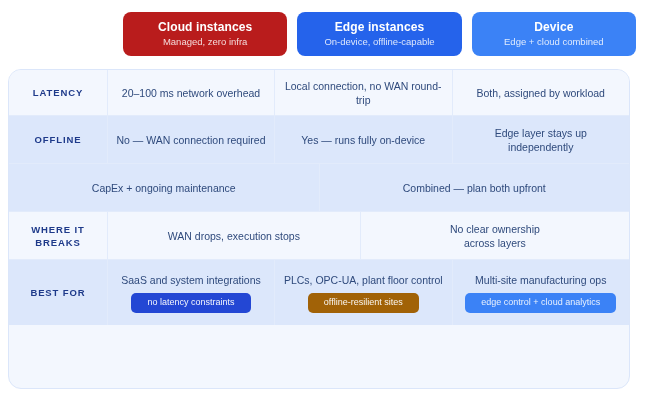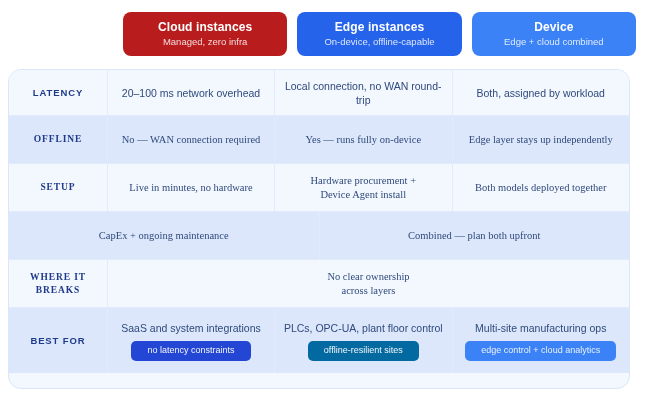--- a/index.html
+++ b/index.html
@@ -105,36 +105,36 @@
   }
   .tcell.val {
     flex: 1 1 0;
     font-size: 10.5px;
     color: #2f4a7c;
     line-height: 14px;
   }
   .tcell.val.wide { flex: 1.07 1 0; }
 
   .row-h1 { height: 46px; }
-  .row-h2 { height: 48px; font-family: Liberation Serif, serif; }
+  .row-h2 { height: 48px; }
   .row-h3 { height: 65px; }
 
   
   .badge {
     display: inline-block;
     margin-top: 6px;
     padding: 4px 16px 5px;
     border-radius: 5px;
     font-size: 9px;
     line-height: 11px;
     color: rgba(255,255,255,0.95);
     white-space: nowrap;
   }
   .badge-cloud  { background: #2347d4; }
-  .badge-edge   { background: #0369a1; }
+  .badge-edge   { background: #a16207; }
   .badge-hybrid { background: #3b82f6; color: rgba(255,255,255,0.88); }
 </style>
 </head>
 <body>
 
 <div class="header-row">
   <div class="header-spacer"></div>
 
   <div class="header-card card-cloud">
     <div class="hc-title">Cloud instances</div>
@@ -161,35 +161,29 @@
     <div class="tcell val wide">Both, assigned by workload</div>
   </div>
 
   <div class="trow dark row-h2">
     <div class="tcell label">Offline</div>
     <div class="tcell val">No — WAN connection required</div>
     <div class="tcell val wide">Yes — runs fully on-device</div>
     <div class="tcell val wide">Edge layer stays up independently</div>
   </div>
 
-  <div class="trow light row-h2">
-    <div class="tcell label">Setup</div>
-    <div class="tcell val">Live in minutes, no hardware</div>
-    <div class="tcell val wide" style="white-space:pre-line">Hardware procurement +
-Device Agent install</div>
-    <div class="tcell val wide">Both models deployed together</div>
-  </div>
 
   <div class="trow dark row-h2">
     <div class="tcell val wide">CapEx + ongoing maintenance</div>
     <div class="tcell val wide">Combined — plan both upfront</div>
   </div>
 
   <div class="trow light row-h2">
     <div class="tcell label">Where it breaks</div>
+    <div class="tcell val">WAN drops, execution stops</div>
     <div class="tcell val wide" style="white-space:pre-line">No clear ownership
 across layers</div>
   </div>
 
   <div class="trow dark row-h3">
     <div class="tcell label">Best for</div>
 
     <div class="tcell val">
       <span>SaaS and system integrations</span>
       <span class="badge badge-cloud">no latency constraints</span>

